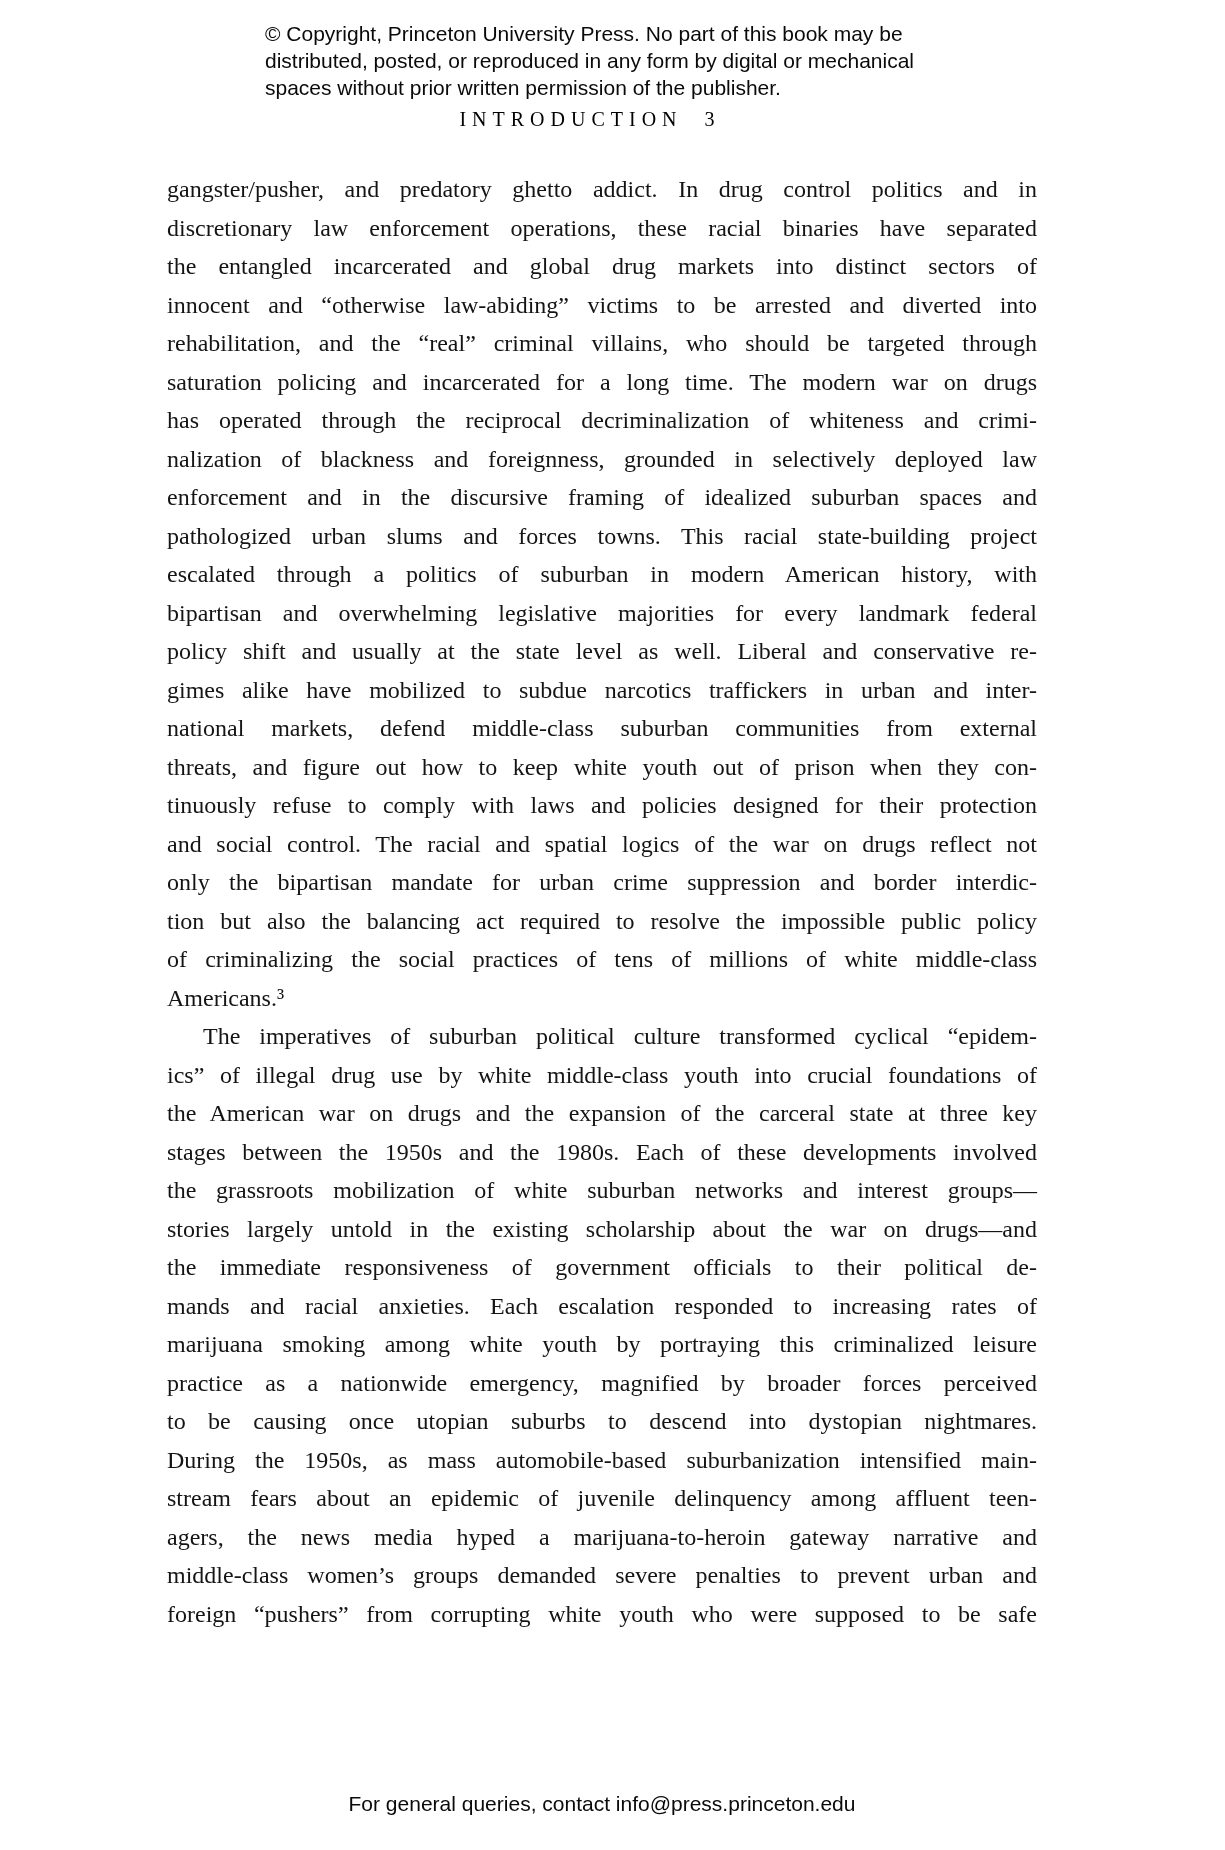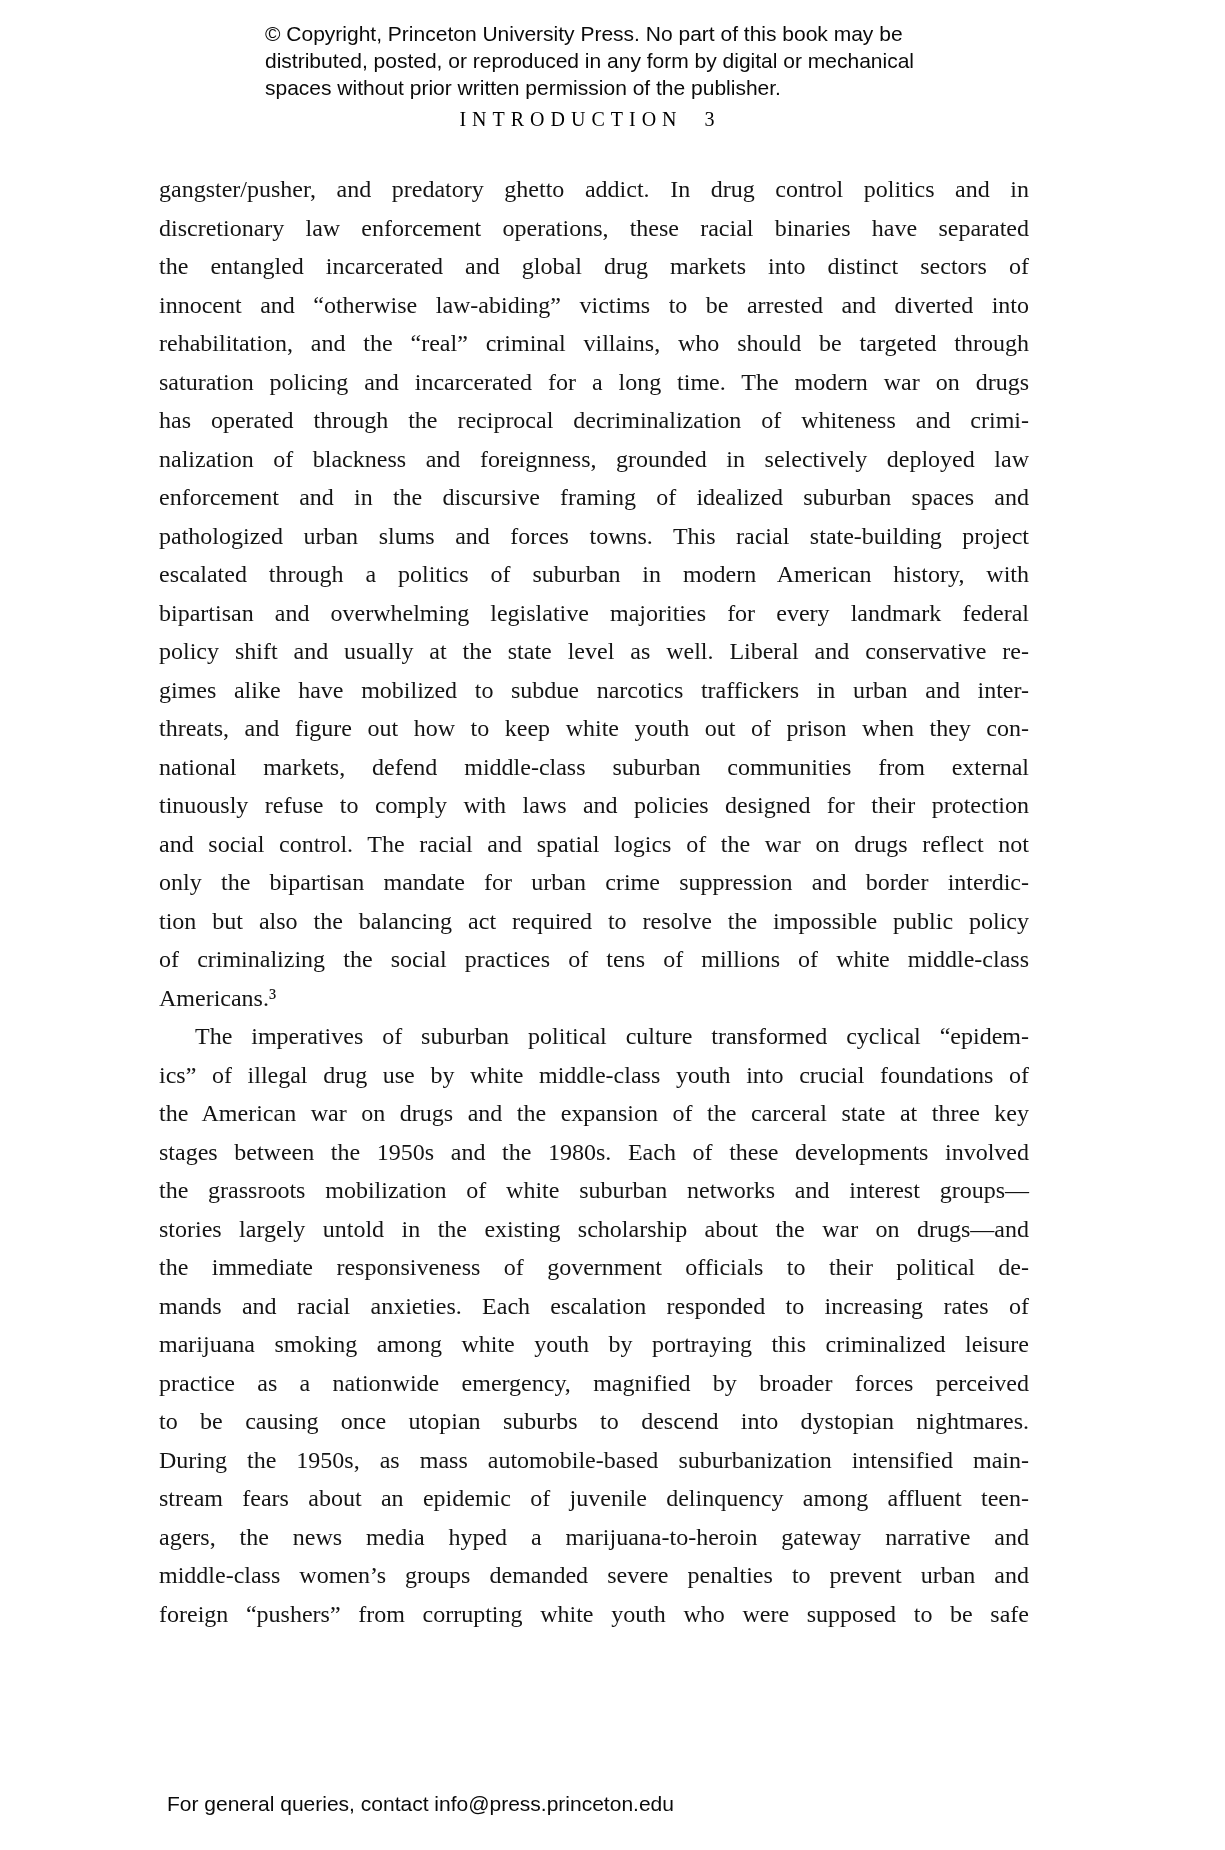--- a/index.html
+++ b/index.html
@@ -34,21 +34,21 @@
     font-size: 20px;
     color: #000000;
     letter-spacing: 6px;
   }
   .running-header .pagenum {
     margin-left: 22px;
     letter-spacing: 0;
   }
   .text-block {
     position: absolute;
-    left: 159px;
+    left: 167px;
     top: 170px;
     width: 870px;
     font-family: "Liberation Serif", serif;
     font-size: 24px;
     color: #141414;
   }
   .body-line {
     line-height: 38.5px;
     height: 38.5px;
     white-space: nowrap;
@@ -60,20 +60,21 @@
     text-align-last: left;
   }
   .paragraph.indented .body-line:first-child {
     text-indent: 36px;
   }
   .footer {
     position: absolute;
     left: 167px;
     top: 1792px;
     width: 870px;
+    text-align: center;
     font-family: "Liberation Sans", sans-serif;
     font-size: 21px;
     color: #0a0a0a;
   }
 </style>
 </head>
 <body>
 
 <div class="page">
 
@@ -96,22 +97,22 @@
         <div class="body-line">rehabilitation, and the “real” criminal villains, who should be targeted through</div>
         <div class="body-line">saturation policing and incarcerated for a long time. The modern war on drugs</div>
         <div class="body-line">has operated through the reciprocal decriminalization of whiteness and crimi-</div>
         <div class="body-line">nalization of blackness and foreignness, grounded in selectively deployed law</div>
         <div class="body-line">enforcement and in the discursive framing of idealized suburban spaces and</div>
         <div class="body-line">pathologized urban slums and forces towns. This racial state-building project</div>
         <div class="body-line">escalated through a politics of suburban in modern American history, with</div>
         <div class="body-line">bipartisan and overwhelming legislative majorities for every landmark federal</div>
         <div class="body-line">policy shift and usually at the state level as well. Liberal and conservative re-</div>
         <div class="body-line">gimes alike have mobilized to subdue narcotics traffickers in urban and inter-</div>
+        <div class="body-line">national markets, defend middle-class suburban communities from external</div>
         <div class="body-line">threats, and figure out how to keep white youth out of prison when they con-</div>
-        <div class="body-line">national markets, defend middle-class suburban communities from external</div>
         <div class="body-line">tinuously refuse to comply with laws and policies designed for their protection</div>
         <div class="body-line">and social control. The racial and spatial logics of the war on drugs reflect not</div>
         <div class="body-line">only the bipartisan mandate for urban crime suppression and border interdic-</div>
         <div class="body-line">tion but also the balancing act required to resolve the impossible public policy</div>
         <div class="body-line">of criminalizing the social practices of tens of millions of white middle-class</div>
         <div class="body-line no-justify">Americans.³</div>
       </div>
       <div class="paragraph indented">
         <div class="body-line">The imperatives of suburban political culture transformed cyclical “epidem-</div>
         <div class="body-line">ics” of illegal drug use by white middle-class youth into crucial foundations of</div>

